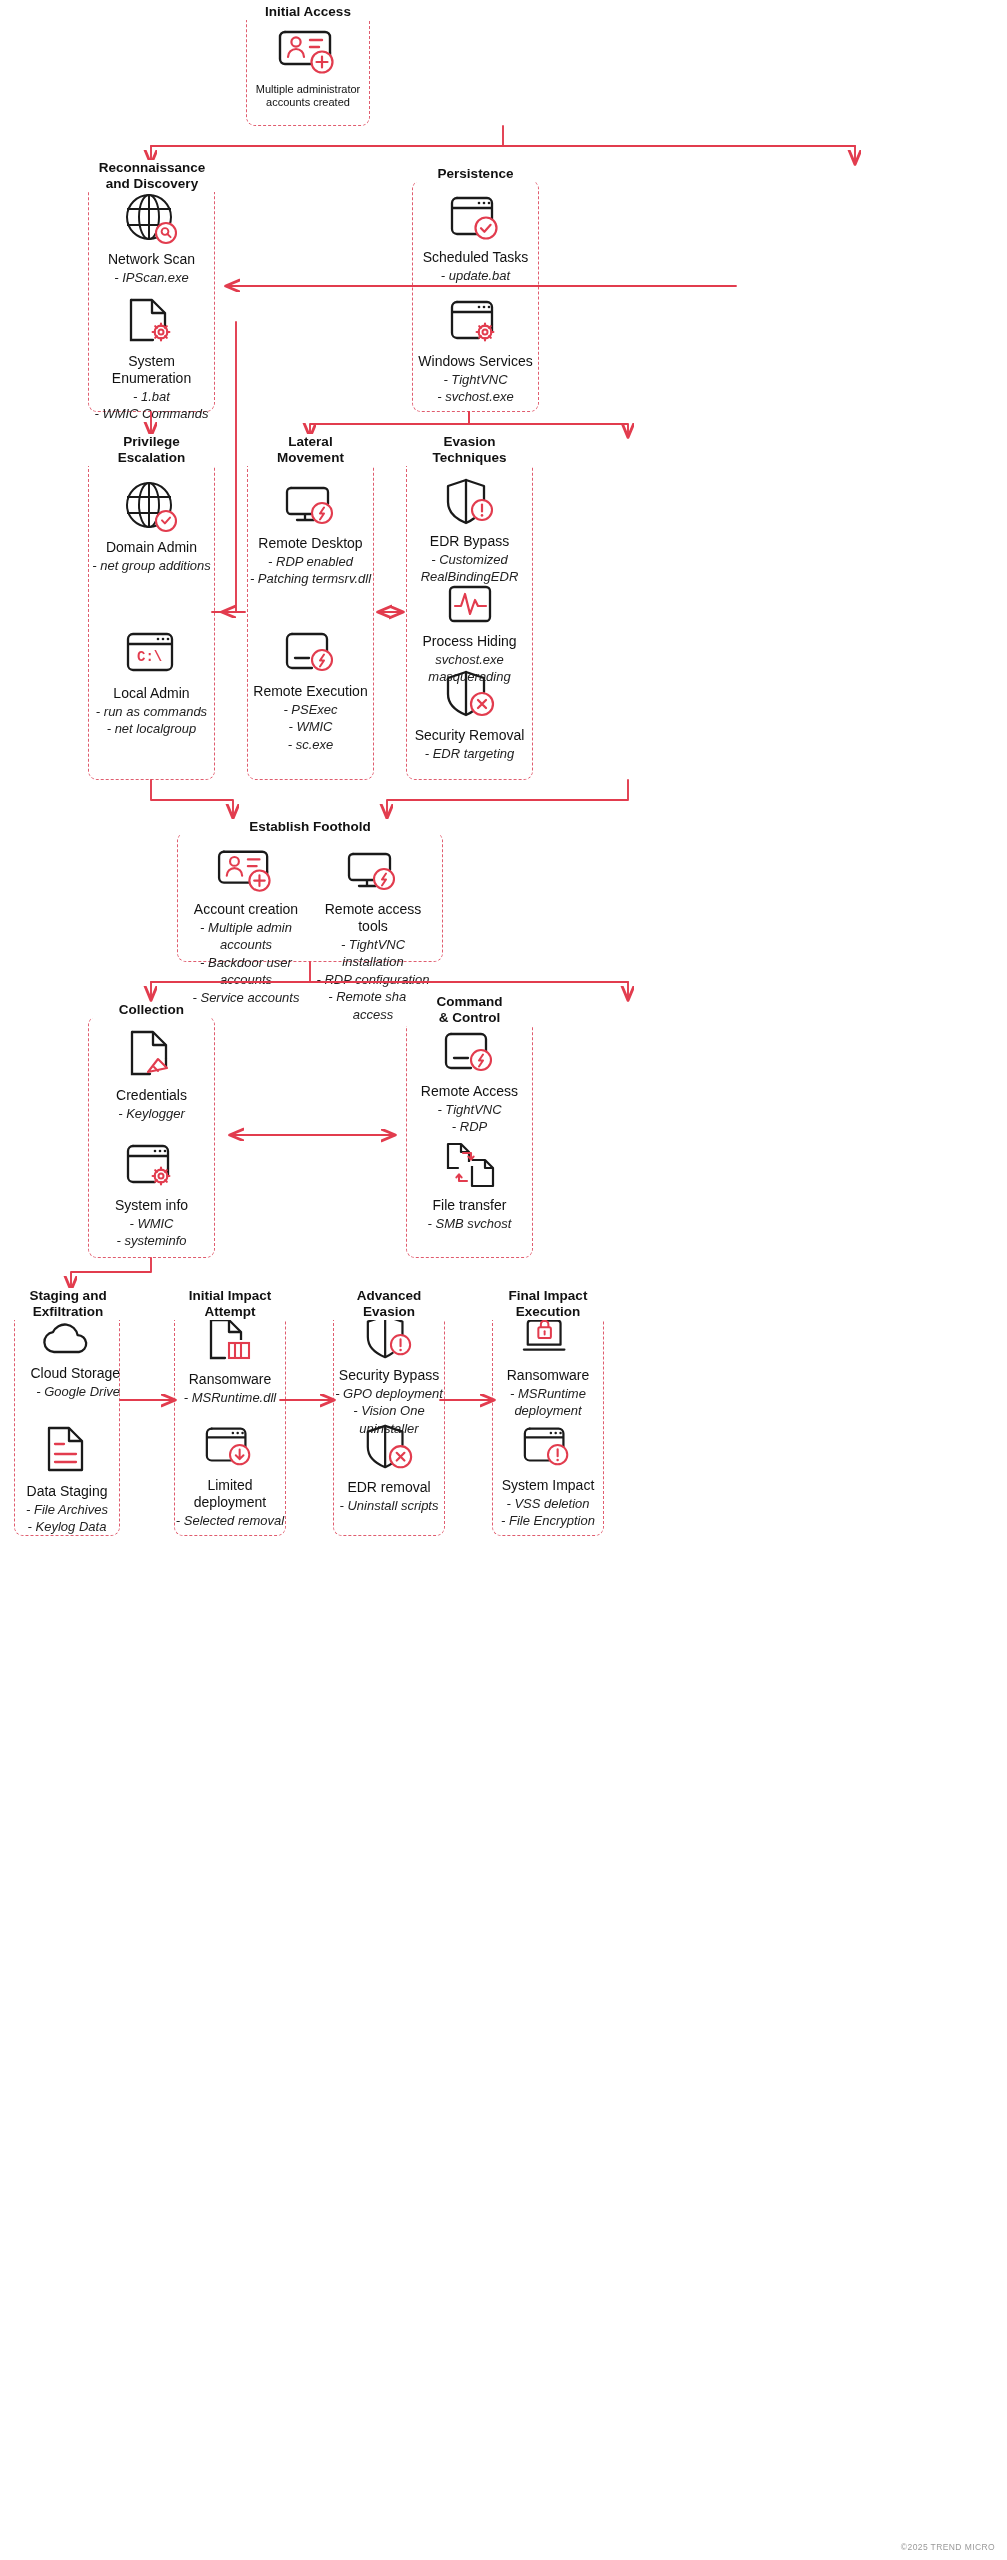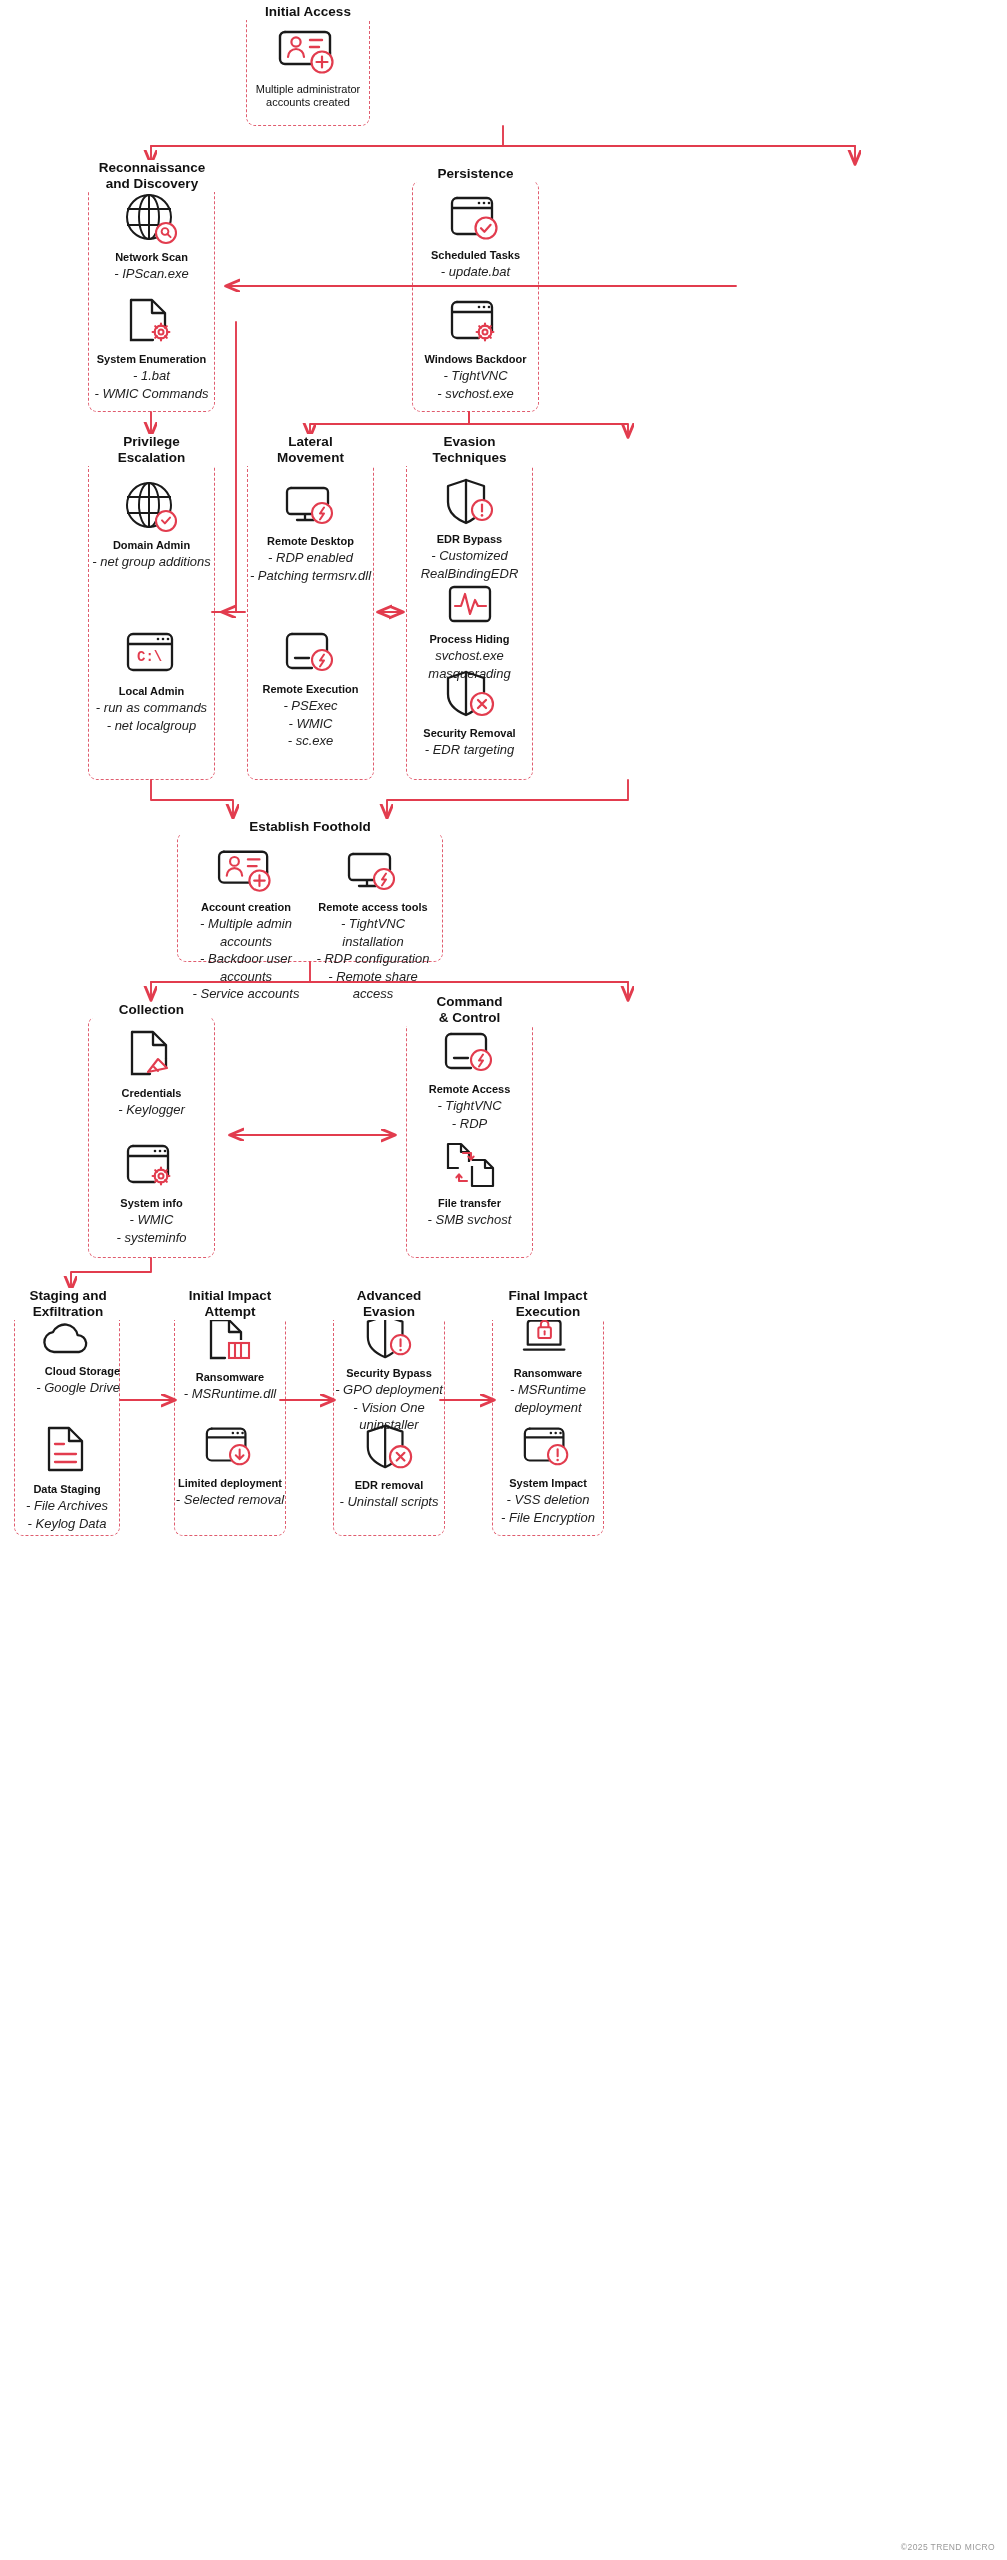--- a/index.html
+++ b/index.html
@@ -28,21 +28,21 @@
     background: #ffffff;
     padding: 0 7px;
     white-space: pre-line;
     z-index: 6;
   }
 
   
   .node { position: absolute; text-align: center; }
   .node .icon { margin: 0 auto; }
   .node .cap-title {
-    font-size: 11px; font-weight: bold; color: #111;
+    font-size: 14px; font-weight: normal; color: #111;
     margin-top: 5px; line-height: 1.2;
   }
   .node .cap-sub {
     font-size: 13px; color: #222; line-height: 1.35; margin-top: 1px;
     white-space: pre-line;
     font-style: italic;
   }
   svg.arrowlayer { position: absolute; left: 0; top: 0; width: 1007px; height: 2560px;
                    pointer-events: none; z-index: 3; }
 
@@ -193,21 +193,21 @@
           <circle cx="36" cy="11" r="1.3" fill="#1a1a1a"></circle>
         <circle cx="41" cy="11" r="1.3" fill="#1a1a1a"></circle>
         <circle cx="37" cy="36" r="6.4" fill="#fff" stroke="#e23c4e" stroke-width="2.1"></circle>
         <circle cx="37" cy="36" r="2.5" fill="none" stroke="#e23c4e" stroke-width="2"></circle>
         <g stroke="#e23c4e" stroke-width="2.1" stroke-linecap="round">
           <path d="M37,27.6 v2.4 M37,42 v2.4 M28.6,36 h2.4 M43,36 h2.4"></path>
           <path d="M31.2,30.2 l1.7,1.7 M41.1,40.1 l1.7,1.7 M42.8,30.2 l-1.7,1.7 M32.9,40.1 l-1.7,1.7"></path>
         </g>
       </svg>
     </div>
-    <div class="cap-title">Windows Backdoor</div>
+    <div class="cap-title">Windows Services</div>
     <div class="cap-sub">-  TightVNC
 -  svchost.exe</div>
   </div>
 
   <div class="stage" style="left:88px; top:452px; width:127px; height:328px;"></div>
   <div class="stage-title" style="left:88px; top:434px; width:127px;">Privilege
 Escalation</div>
 
   <div class="node" style="left:88px; top:480px; width:127px;">
     <div class="icon">

